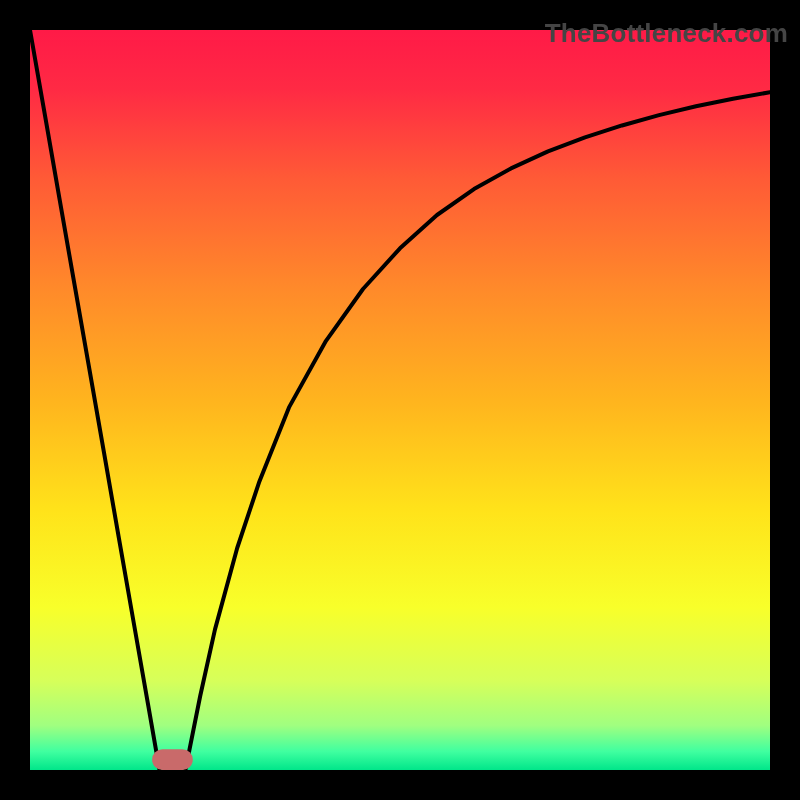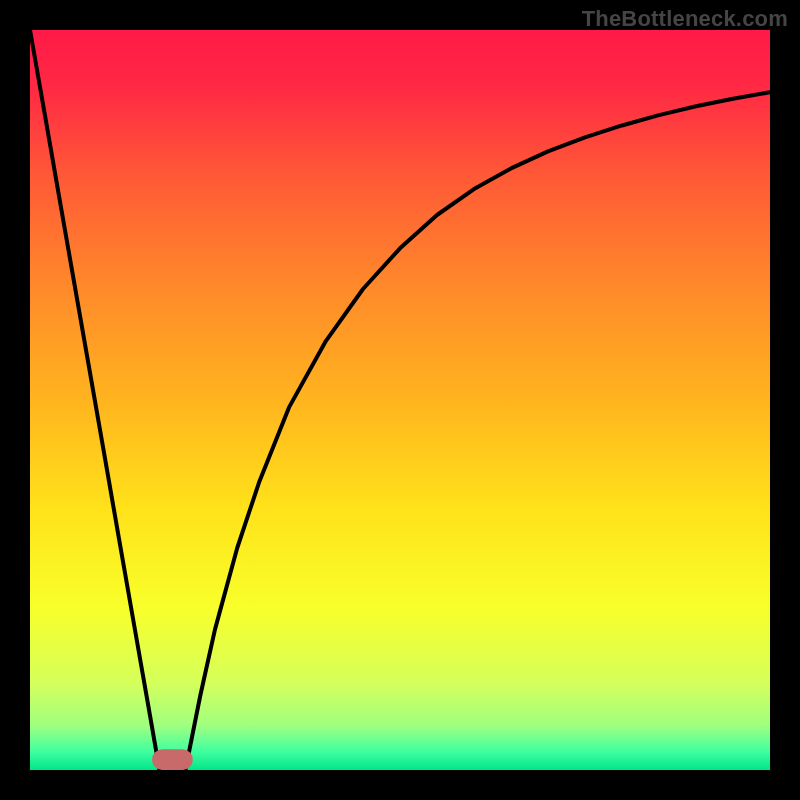--- a/index.html
+++ b/index.html
@@ -20,24 +20,24 @@
   .plot {
     position: absolute;
     left: 30px;
     top: 30px;
     width: 740px;
     height: 740px;
     overflow: hidden;
   }
   .watermark {
     position: absolute;
-    top: 6px;
+    top: 18px;
     right: 12px;
     color: #454545;
-    font-size: 22px;
+    font-size: 26px;
     font-weight: 600;
     letter-spacing: 0.2px;
     user-select: none;
   }
 </style>
 </head>
 <body>
 
 <div class="frame">
   <div class="plot">

